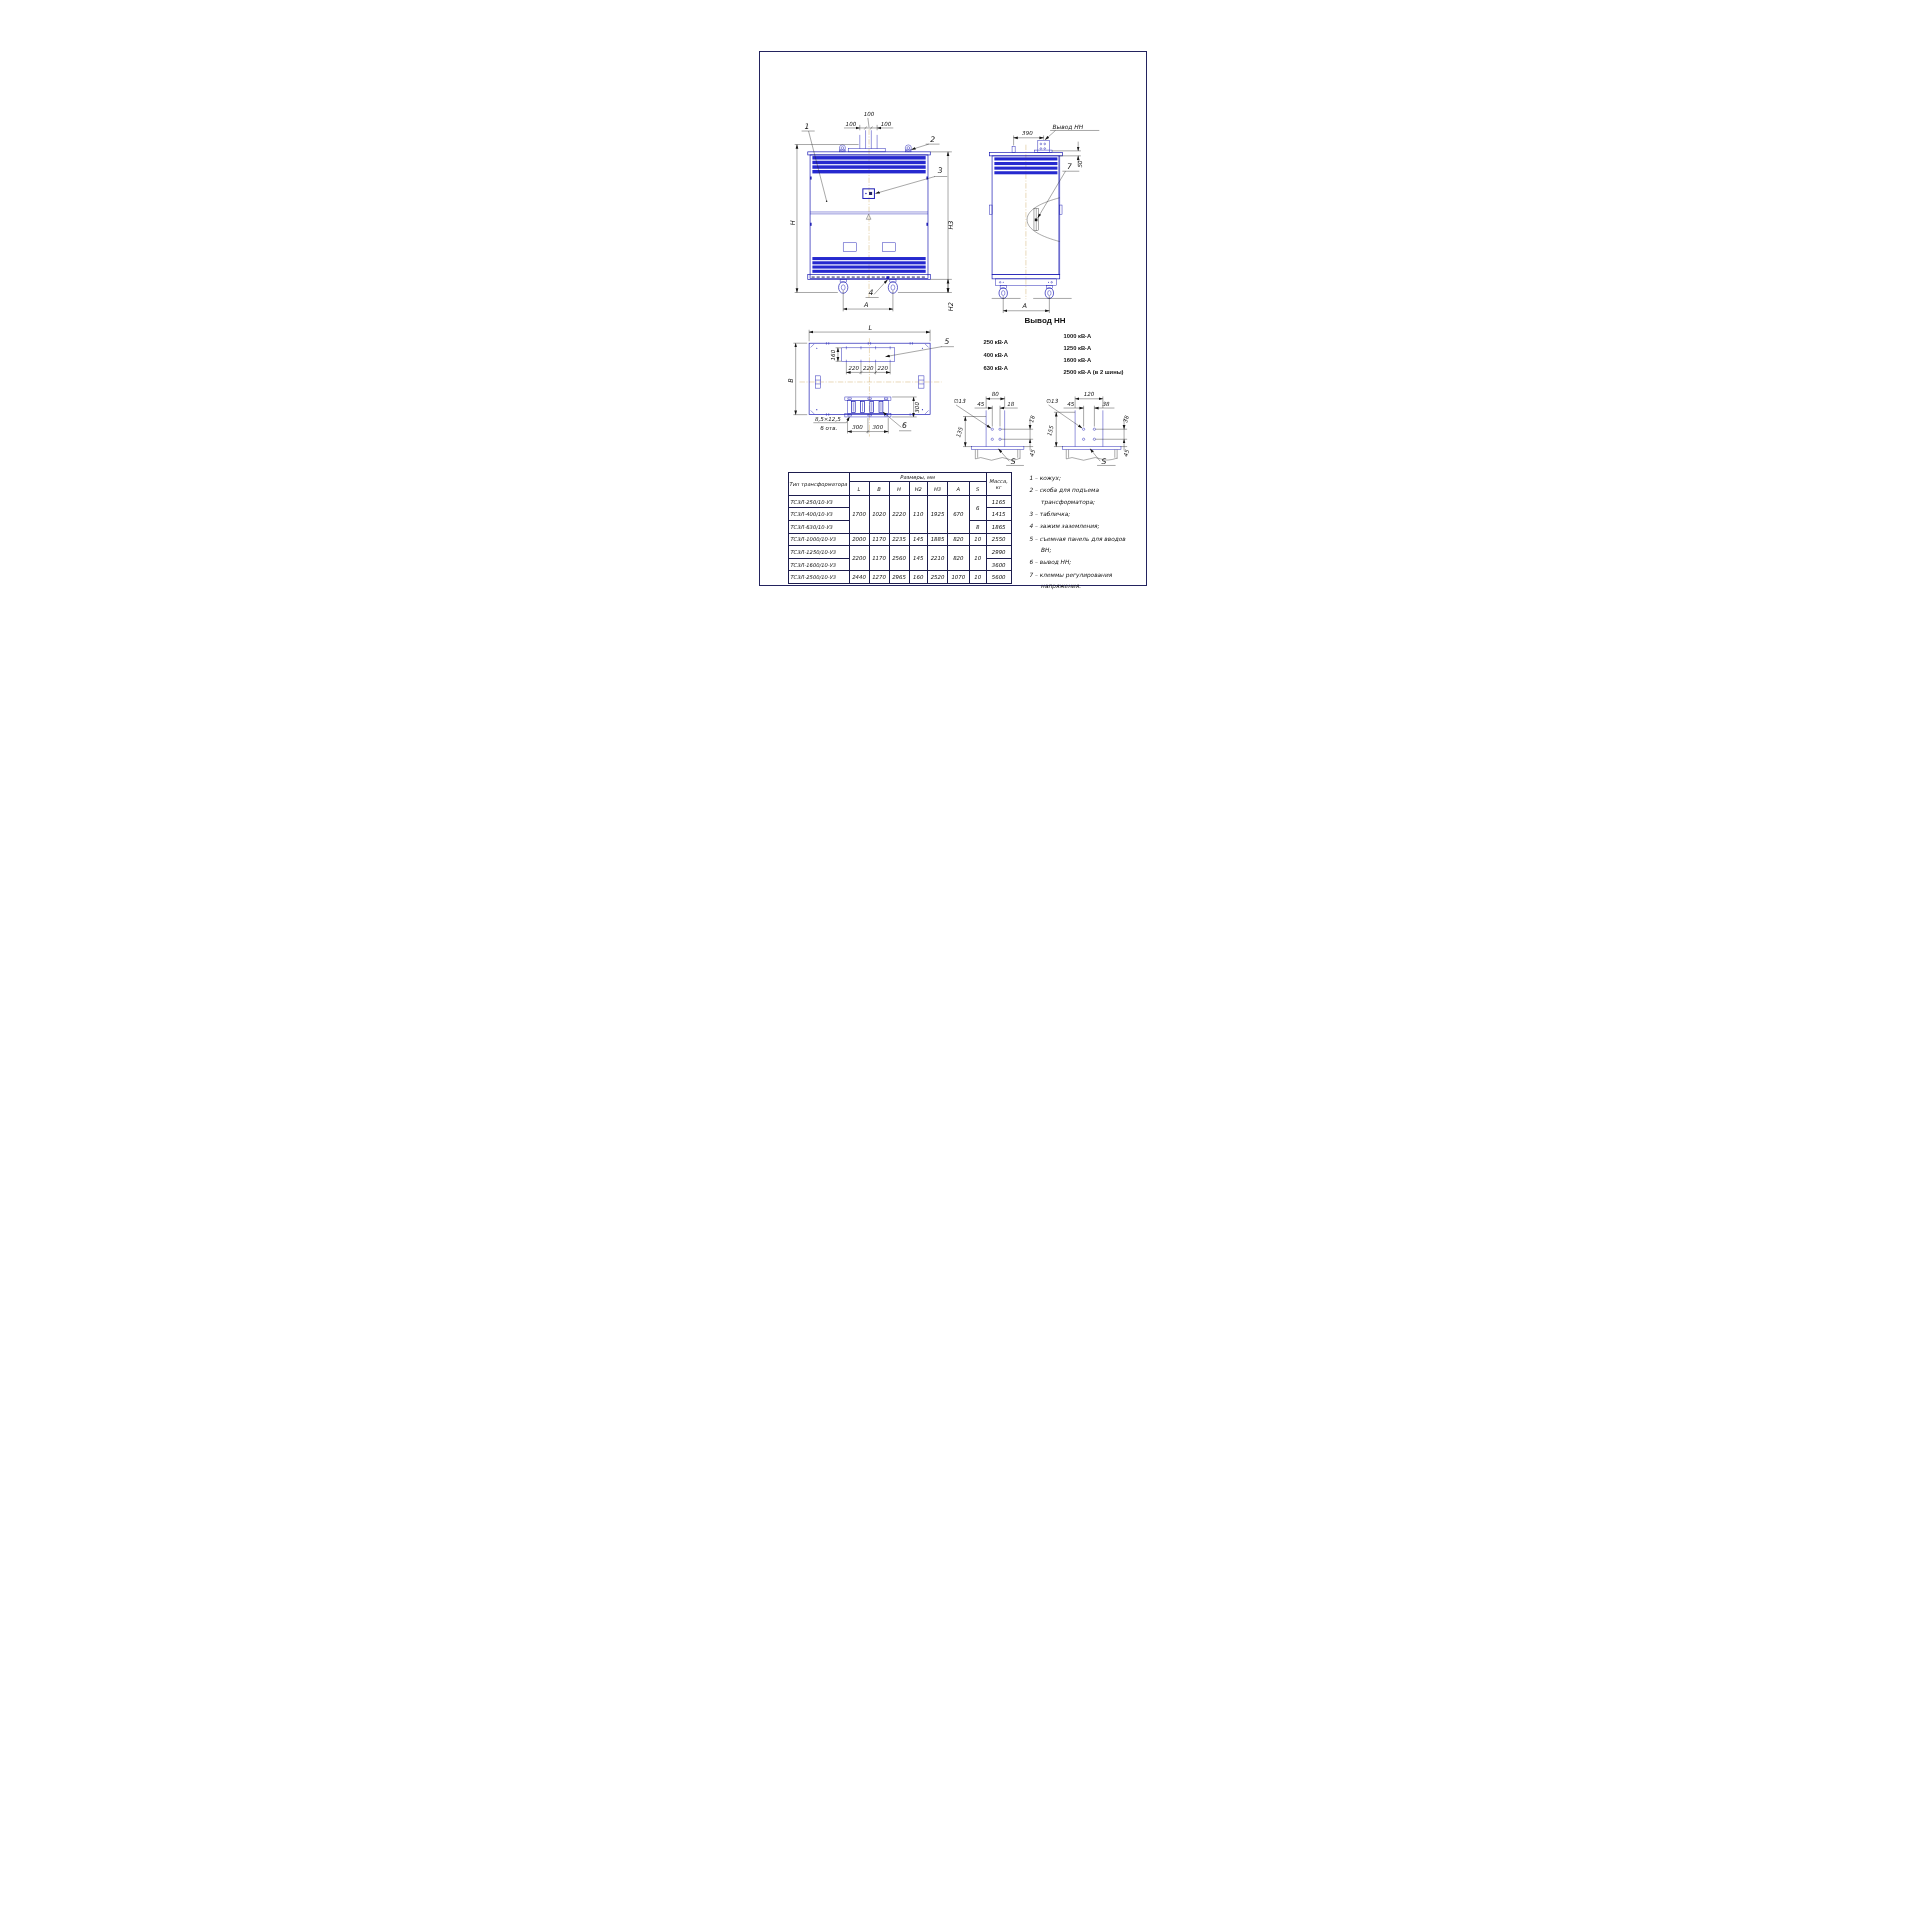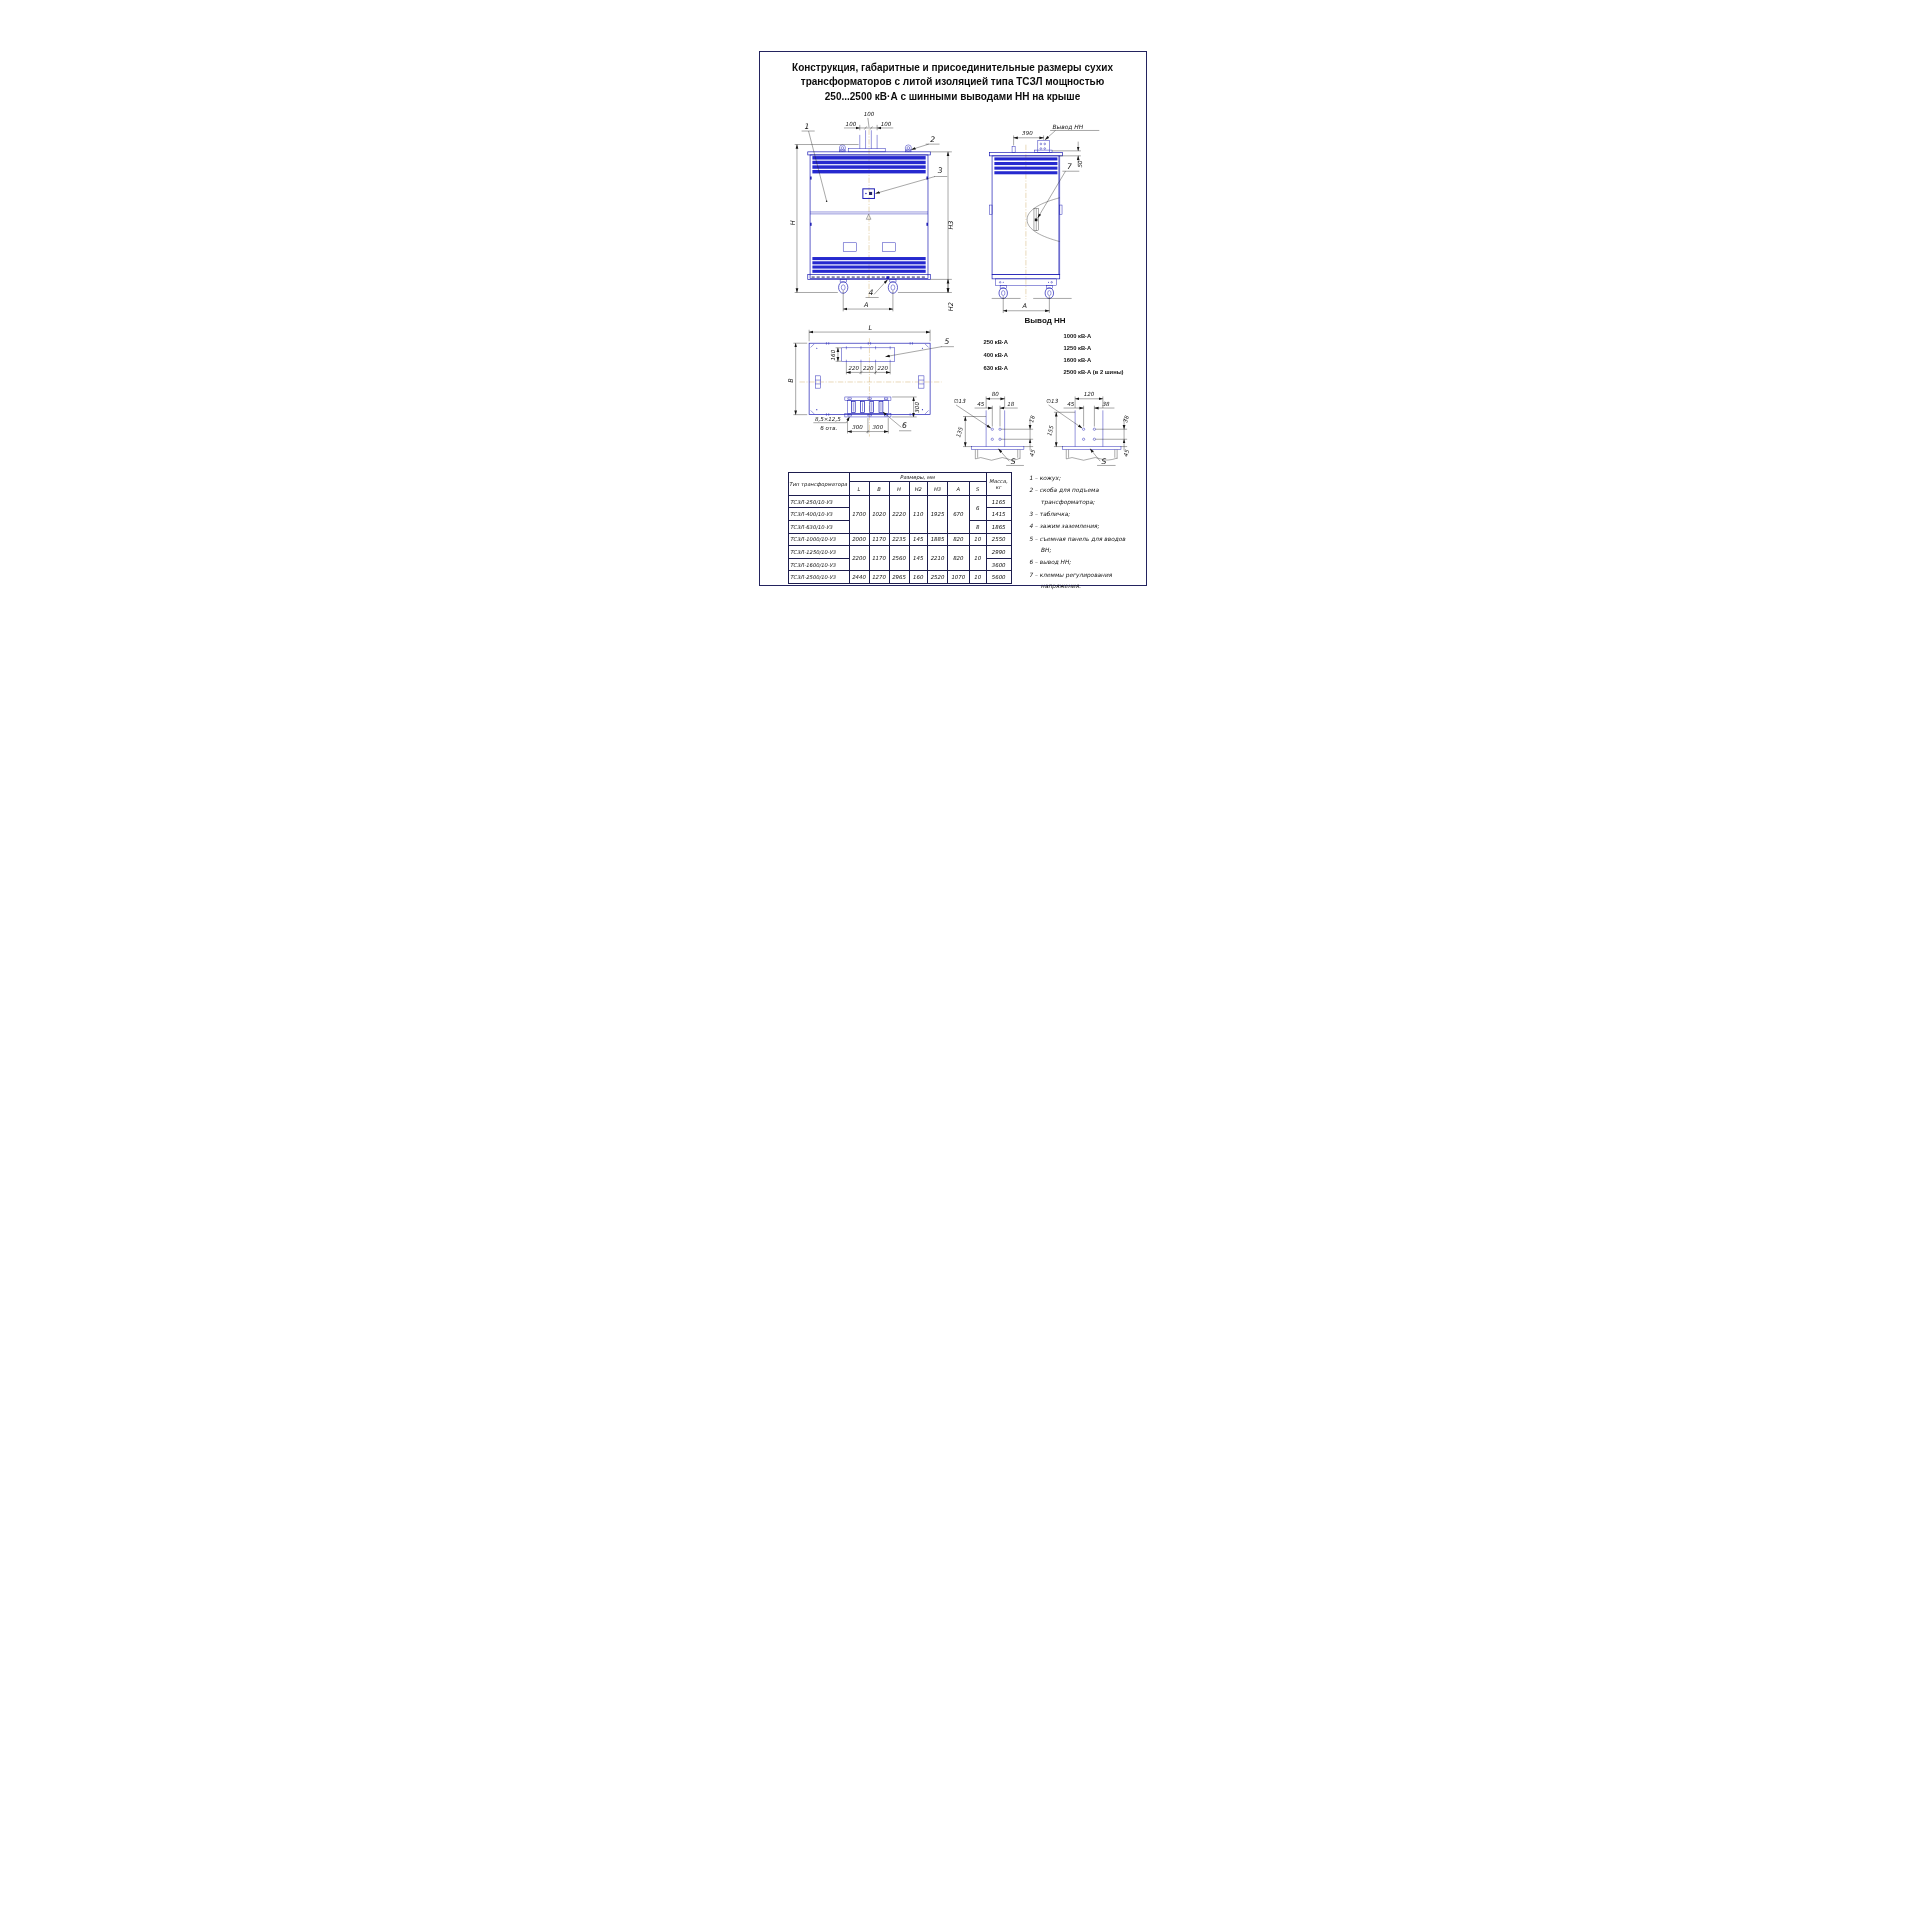--- a/index.html
+++ b/index.html
@@ -40,25 +40,20 @@
   table.spec tbody td{height:10.8px;}
   table.spec td.tcol{text-align:left;padding-left:1.9px;font-size:5.2px;white-space:nowrap;}
   table.spec tr.sep td{border-top:1px solid #1d1d4e;}
 </style>
 </head>
 <body>
 
 <div class="page">
   <div class="frame"></div>
 
-  <div class="title">
-    <div>Конструкция, габаритные и присоединительные размеры сухих</div>
-    <div>трансформаторов с литой изоляцией типа ТСЗЛ мощностью</div>
-    <div>250...2500 кВ·А с шинными выводами НН на крыше</div>
-  </div>
 
   <svg class="abs" style="left:77px;top:111px;" width="164" height="210" viewBox="0 0 425 545">
     <defs>
       <marker id="mf" viewBox="0 0 12 9" refX="11" refY="4.5" markerWidth="12" markerHeight="9" orient="auto-start-reverse">
           <path d="M12 4.5 L0 1 L0 8 Z" fill="#161616"></path>
         </marker>
     </defs>
 
     <line class="cl" x1="197" y1="48" x2="197" y2="485"></line>
 

